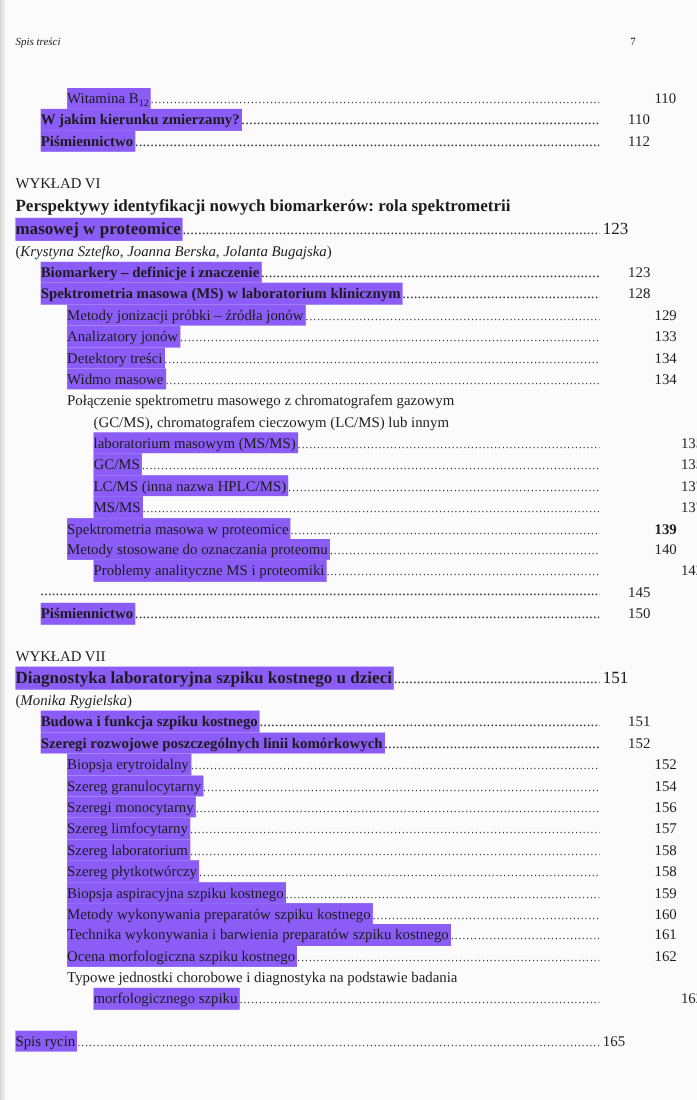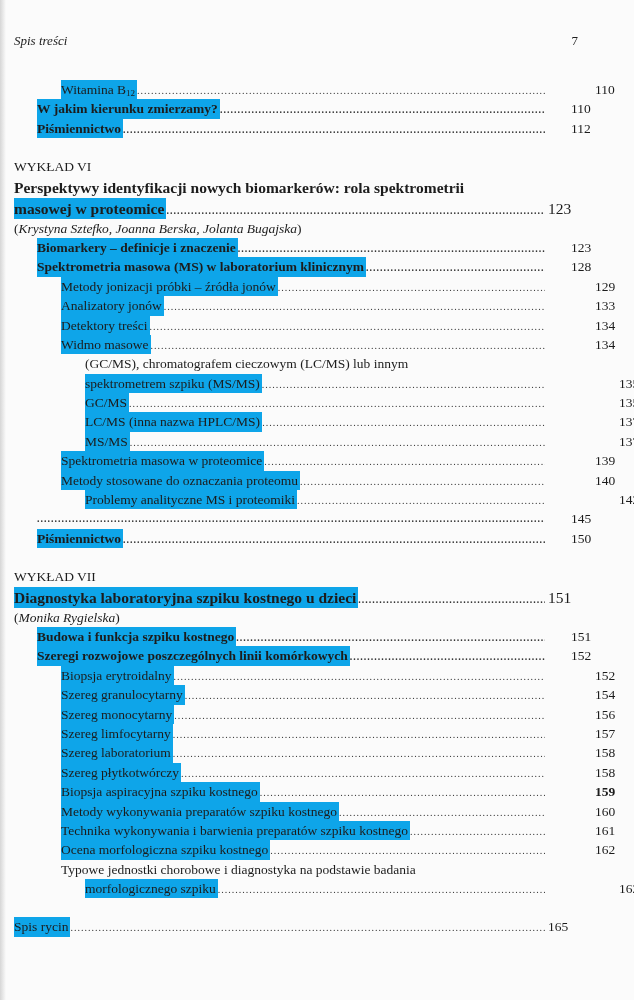--- a/index.html
+++ b/index.html
@@ -9,36 +9,36 @@
       font-family: "Liberation Serif", "DejaVu Serif", serif;
       color: #1c1c1c;
       position: relative;
     }
     .page-edge {
       position: absolute; left: 0; top: 0; width: 6px; height: 1000px;
       background: linear-gradient(to right, #d6d6d6, #fbfbfb);
     }
     .running-head {
       position: absolute; top: 33px; left: 14px; right: 56px;
-      font-size: 13px;
+      font-size: 10px;
     }
     .running-head .title { font-style: italic; }
     .running-head .pnum { position: absolute; right: 0; top: 0; }
 
     .toc { position: absolute; left: 14px; width: 564px; top: 80px; }
     .row {
       position: relative; height: 19.4px; line-height: 19.4px;
       font-size: 13.5px; white-space: nowrap;
     }
     .row .txt { position: relative; display: inline-block; overflow: hidden; }
     .entry {
       position: relative; display: flex; align-items: baseline;
       width: 531px;
     }
-    .entry .label { flex: 0 0 auto; background: #0ea5e9; padding-right: 2px; }
+    .entry .label { flex: 0 0 auto; background: #8b5cf6; padding-right: 2px; }
     .entry .leader {
       flex: 1 1 auto; overflow: hidden; white-space: nowrap;
       letter-spacing: 1px; color: #333; font-size: 10px;
     }
     .entry .page {
       position: absolute; right: -33px; top: 0; width: 30px; text-align: left;
     }
     .bold { font-weight: bold; }
     .ital { font-style: italic; }
     .l0 { padding-left: 0; }
@@ -133,24 +133,25 @@
         <span class="page" style="font-weight: normal;">134</span>
       </div>
     </div>
     <div class="row l2">
       <div class="entry">
         <span class="label">Widmo masowe</span>
         <span class="leader">........................................................................................................................................................................................................</span>
         <span class="page" style="font-weight: normal;">134</span>
       </div>
     </div>
+    <div class="row l2"><span class="txt">Połączenie spektrometru masowego z chromatografem gazowym</span></div>
     <div class="row l3"><span class="txt">(GC/MS), chromatografem cieczowym (LC/MS) lub innym</span></div>
     <div class="row l3">
       <div class="entry">
-        <span class="label">spektrometrem szpiku (MS/MS)</span>
+        <span class="label">laboratorium masowym (MS/MS)</span>
         <span class="leader">........................................................................................................................................................................................................</span>
         <span class="page" style="font-weight: normal;">135</span>
       </div>
     </div>
     <div class="row l3">
       <div class="entry">
         <span class="label">GC/MS</span>
         <span class="leader">........................................................................................................................................................................................................</span>
         <span class="page" style="font-weight: normal;">135</span>
       </div>
@@ -166,21 +167,21 @@
       <div class="entry">
         <span class="label">MS/MS</span>
         <span class="leader">........................................................................................................................................................................................................</span>
         <span class="page" style="font-weight: normal;">137</span>
       </div>
     </div>
     <div class="row l2">
       <div class="entry">
         <span class="label">Spektrometria masowa w proteomice</span>
         <span class="leader">........................................................................................................................................................................................................</span>
-        <span class="page" style="font-weight: normal;">139</span>
+        <span class="page" style="font-weight: bold;">139</span>
       </div>
     </div>
     <div class="row l2">
       <div class="entry">
         <span class="label">Metody stosowane do oznaczania proteomu</span>
         <span class="leader">........................................................................................................................................................................................................</span>
         <span class="page" style="font-weight: normal;">140</span>
       </div>
     </div>
     <div class="row l3">
@@ -236,21 +237,21 @@
     </div>
     <div class="row l2">
       <div class="entry">
         <span class="label">Szereg granulocytarny</span>
         <span class="leader">........................................................................................................................................................................................................</span>
         <span class="page" style="font-weight: normal;">154</span>
       </div>
     </div>
     <div class="row l2">
       <div class="entry">
-        <span class="label">Szereg monocytarny</span>
+        <span class="label">Szeregi monocytarny</span>
         <span class="leader">........................................................................................................................................................................................................</span>
         <span class="page" style="font-weight: normal;">156</span>
       </div>
     </div>
     <div class="row l2">
       <div class="entry">
         <span class="label">Szereg limfocytarny</span>
         <span class="leader">........................................................................................................................................................................................................</span>
         <span class="page" style="font-weight: normal;">157</span>
       </div>
@@ -266,21 +267,21 @@
       <div class="entry">
         <span class="label">Szereg płytkotwórczy</span>
         <span class="leader">........................................................................................................................................................................................................</span>
         <span class="page" style="font-weight: normal;">158</span>
       </div>
     </div>
     <div class="row l2">
       <div class="entry">
         <span class="label">Biopsja aspiracyjna szpiku kostnego</span>
         <span class="leader">........................................................................................................................................................................................................</span>
-        <span class="page" style="font-weight: bold;">159</span>
+        <span class="page" style="font-weight: normal;">159</span>
       </div>
     </div>
     <div class="row l2">
       <div class="entry">
         <span class="label">Metody wykonywania preparatów szpiku kostnego</span>
         <span class="leader">........................................................................................................................................................................................................</span>
         <span class="page" style="font-weight: normal;">160</span>
       </div>
     </div>
     <div class="row l2">

